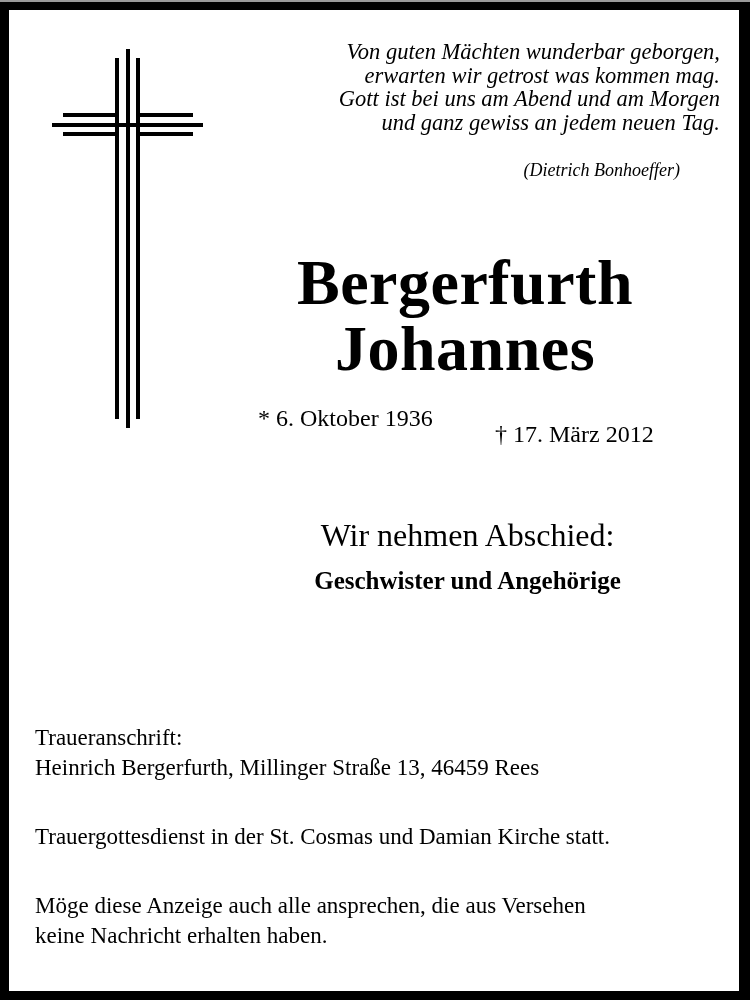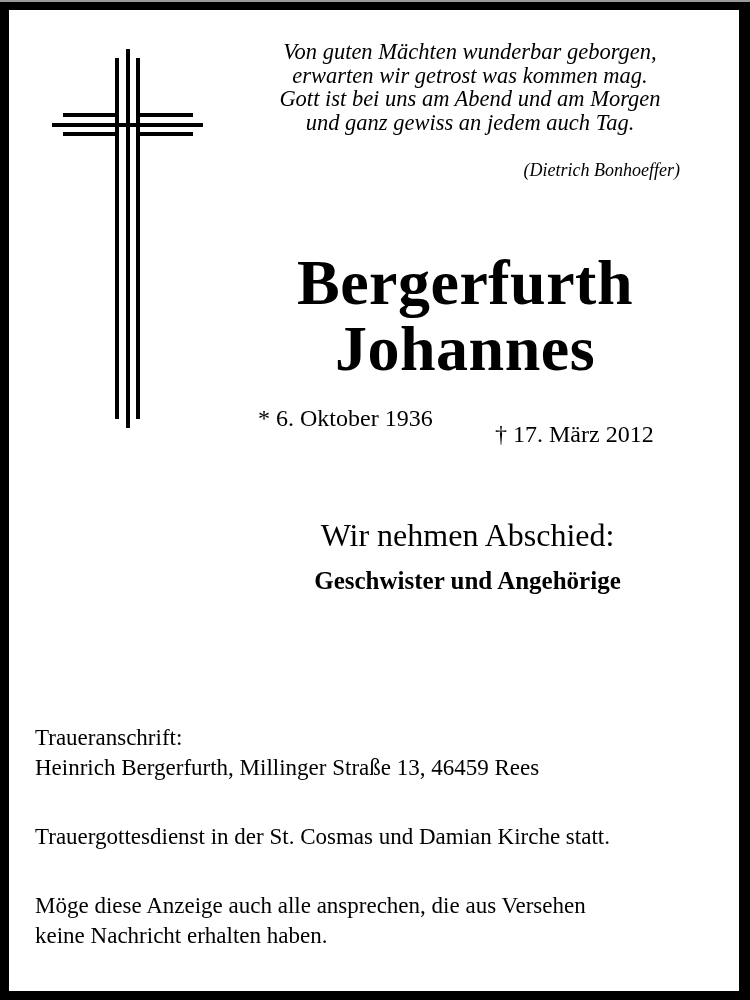--- a/index.html
+++ b/index.html
@@ -15,21 +15,21 @@
     box-sizing: border-box;
     border-left: 9px solid #000;
     border-top: 8px solid #000;
     border-right: 11px solid #000;
     border-bottom: 9px solid #000;
     background: #fff;
   }
   .bar { position: absolute; background: #000; }
   .poem {
     position: absolute; left: 220px; top: 40px; width: 500px;
-    text-align: center; font-style: italic; font-size: 22.5px; line-height: 23.5px;
+    text-align: right; font-style: italic; font-size: 22.5px; line-height: 23.5px;
   }
   .poem div { white-space: nowrap; }
   .author {
     position: absolute; left: 440px; top: 160px; width: 240px; text-align: right;
     font-style: italic; font-size: 18px; white-space: nowrap;
   }
   .name {
     position: absolute; left: 240px; top: 250px; width: 450px; text-align: center;
     font-weight: bold; font-size: 64px; line-height: 66px; letter-spacing: 0.5px;
   }
@@ -66,21 +66,21 @@
   <div class="bar" style="left:63px; top:113px; width:56px; height:4px;"></div>
   <div class="bar" style="left:136px; top:113px; width:57px; height:4px;"></div>
   <div class="bar" style="left:63px; top:132px; width:56px; height:4px;"></div>
   <div class="bar" style="left:136px; top:132px; width:57px; height:4px;"></div>
 </div>
 
 <div class="poem">
   <div>Von guten Mächten wunderbar geborgen,</div>
   <div>erwarten wir getrost was kommen mag.</div>
   <div>Gott ist bei uns am Abend und am Morgen</div>
-  <div>und ganz gewiss an jedem auch Tag.</div>
+  <div>und ganz gewiss an jedem neuen Tag.</div>
 </div>
 <div class="author">(Dietrich Bonhoeffer)</div>
 
 <div class="name">
   <div>Bergerfurth</div>
   <div>Johannes</div>
 </div>
 
 <div class="dates" style="left:258px;">* 6. Oktober 1936</div>
 <div class="dates" style="left:495px;margin-top:16px;">† 17. März 2012</div>

